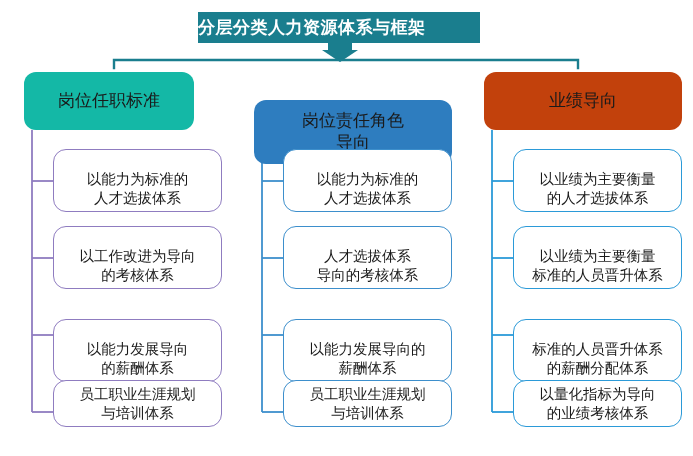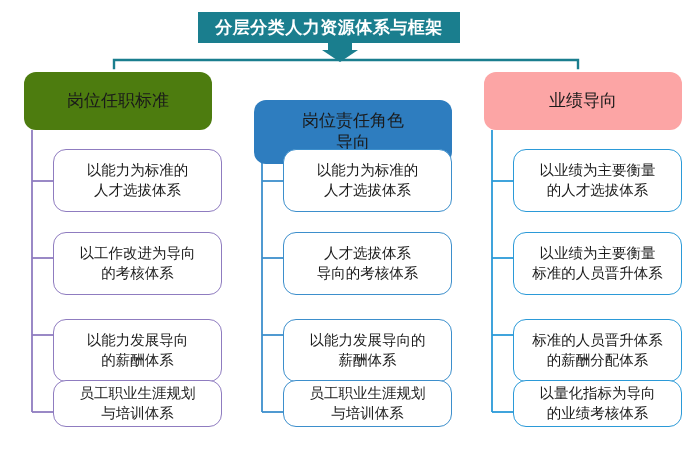--- a/index.html
+++ b/index.html
@@ -26,26 +26,25 @@
     width: 693px;
     height: 456px;
     pointer-events: none;
   }
 
   
   .title-banner {
     position: absolute;
     left: 198px;
     top: 12px;
-    width: 262px;
+    width: 282px;
     height: 31px;
     background: #1a7e8e;
     display: flex;
     align-items: center;
-    justify-content: center;
     box-sizing: border-box;
   }
   .title-banner .title-text {
     color: #ffffff;
     font-size: 17px;
     font-weight: bold;
     letter-spacing: 0.5px;
     line-height: 1;
     white-space: nowrap;
   }
@@ -64,49 +63,49 @@
     line-height: 1.28;
     padding: 4px 8px;
   }
   .col-header .hdr-text {
     display: block;
     white-space: pre-line;
   }
   #header-0 {
     left: 24px;
     top: 72px;
-    width: 188px;
+    width: 170px;
     height: 58px;
-    background: #4d7c0f;
+    background: #14b8a6;
   }
   #header-1 {
     left: 254px;
     top: 72px;
     width: 198px;
     height: 64px;
     background: #2e7dbf;
     margin-top: 28px;
   }
   #header-2 {
     left: 484px;
     top: 72px;
     width: 198px;
     height: 58px;
-    background: #fca5a5;
+    background: #c2410c;
   }
 
   
   .leaf-box {
     position: absolute;
     box-sizing: border-box;
     background: #ffffff;
     border-radius: 13px;
     border: 1.6px solid #8f7cc0;
     display: flex;
-    align-items: center;
+    align-items: flex-end;
     justify-content: center;
     text-align: center;
     color: #1a1a1a;
     font-size: 14.5px;
     line-height: 1.32;
     padding: 3px 6px;
   }
   .leaf-box .leaf-text {
     display: block;
     white-space: pre-line;
@@ -114,21 +113,21 @@
   .col-a .leaf-box { border-color: #8f7cc0; }
   .col-b .leaf-box { border-color: #3d8fcc; }
   .col-c .leaf-box { border-color: #2b9ad8; }
 
   
   .col-a .leaf-box { left: 53px; width: 169px; }
   .col-b .leaf-box { left: 283px; width: 169px; }
   .col-c .leaf-box { left: 513px; width: 169px; }
 
   .row-0 { top: 149px; height: 63px; }
-  .row-1 { top: 226px; height: 63px; margin-top: 6px; }
+  .row-1 { top: 226px; height: 63px; }
   .row-2 { top: 319px; height: 63px; }
   .row-3 { top: 380px; height: 47px; }
 </style>
 </head>
 <body>
 
 <div id="stage">
 
   <svg class="bg-layer" viewBox="0 0 693 456" xmlns="http://www.w3.org/2000/svg">
 

